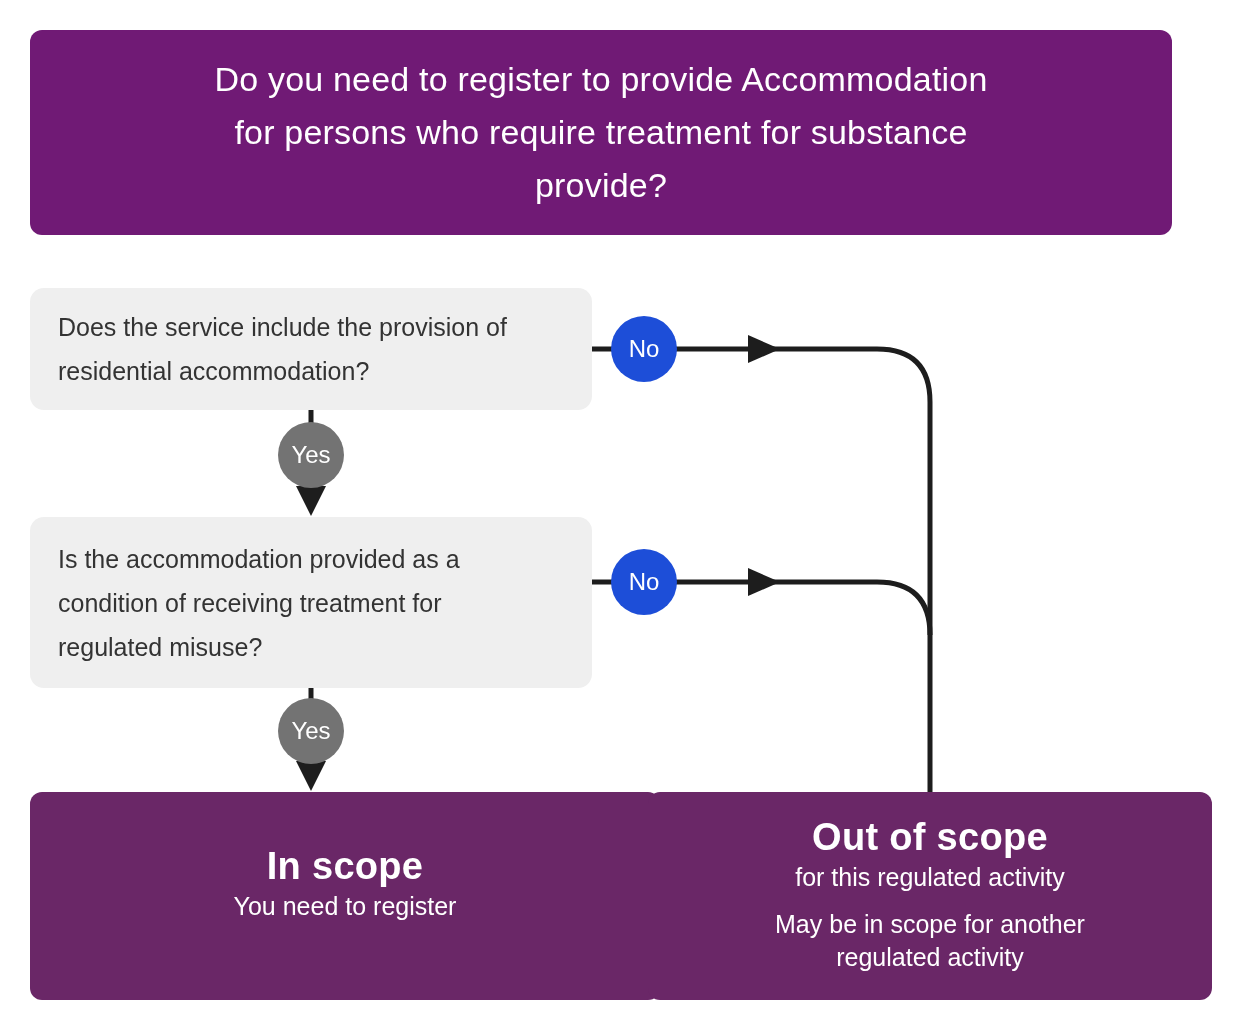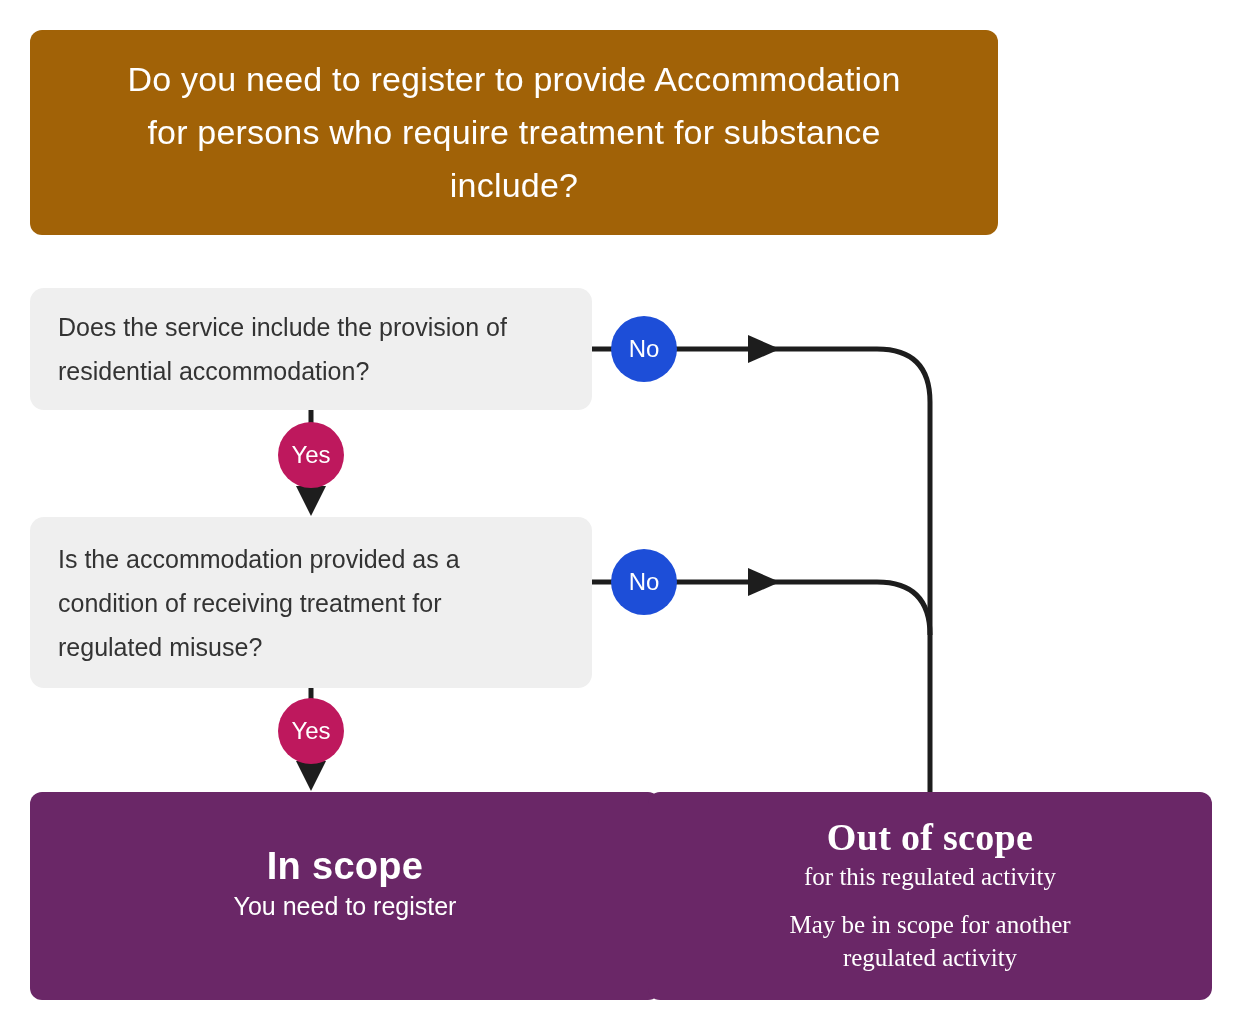--- a/index.html
+++ b/index.html
@@ -16,22 +16,22 @@
     overflow: hidden;
   }
   .connectors {
     position: absolute;
     inset: 0;
     z-index: 1;
   }
   .box { position: absolute; box-sizing: border-box; }
 
   .header-box {
-    left: 30px; top: 30px; width: 968px; height: 205px;
-    background: #a16207;
+    left: 30px; top: 30px; width: 1142px; height: 205px;
+    background: #701a75;
     border-radius: 12px;
     display: flex; flex-direction: column;
     align-items: center; justify-content: center;
     z-index: 2;
   }
   .header-box .line {
     color: #ffffff;
     font-size: 34px;
     line-height: 53px;
     font-weight: 400;
@@ -59,38 +59,38 @@
   .decision-circle {
     position: absolute;
     width: 66px; height: 66px;
     border-radius: 50%;
     display: flex; align-items: center; justify-content: center;
     color: #ffffff;
     font-size: 24px;
     z-index: 3;
   }
   .decision-no  { background: #1d4ed8; }
-  .decision-yes { background: #be185d; }
+  .decision-yes { background: #737373; }
   .no-1  { left: 611px; top: 316px; }
   .yes-1 { left: 278px; top: 422px; }
   .no-2  { left: 611px; top: 549px; }
   .yes-2 { left: 278px; top: 698px; }
 
   .outcome-box {
     top: 792px; height: 208px;
     background: #6A2767;
     border-radius: 12px;
     display: flex; flex-direction: column;
     align-items: center; justify-content: center;
     z-index: 2;
     color: #ffffff;
     text-align: center;
   }
   .outcome-in  { left: 30px;  width: 630px; padding-bottom: 26px; }
-  .outcome-out { left: 648px; width: 564px; padding-bottom: 4px; font-family: Liberation Serif, serif; }
+  .outcome-out { left: 648px; width: 564px; padding-bottom: 4px; }
   .outcome-title {
     font-size: 38px;
     font-weight: 700;
     line-height: 46px;
     letter-spacing: 0.3px;
   }
   .outcome-subtitle {
     font-size: 25px;
     line-height: 34px;
     font-weight: 400;
@@ -120,21 +120,21 @@
 
     <polygon points="780,349 748,335 748,363" fill="#1D1D1D"></polygon>
     <polygon points="780,582 748,568 748,596" fill="#1D1D1D"></polygon>
     <polygon points="311,516 296,486 326,486" fill="#1D1D1D"></polygon>
     <polygon points="311,791 296,761 326,761" fill="#1D1D1D"></polygon>
   </svg>
 
   <div class="box header-box">
     <span class="line">Do you need to register to provide Accommodation</span>
     <span class="line">for persons who require treatment for substance</span>
-    <span class="line">include?</span>
+    <span class="line">provide?</span>
   </div>
 
   <div class="box question-box q1">
     <span class="line">Does the service include the provision of</span>
     <span class="line">residential accommodation?</span>
   </div>
 
   <div class="box question-box q2">
     <span class="line">Is the accommodation provided as a</span>
     <span class="line">condition of receiving treatment for</span>

